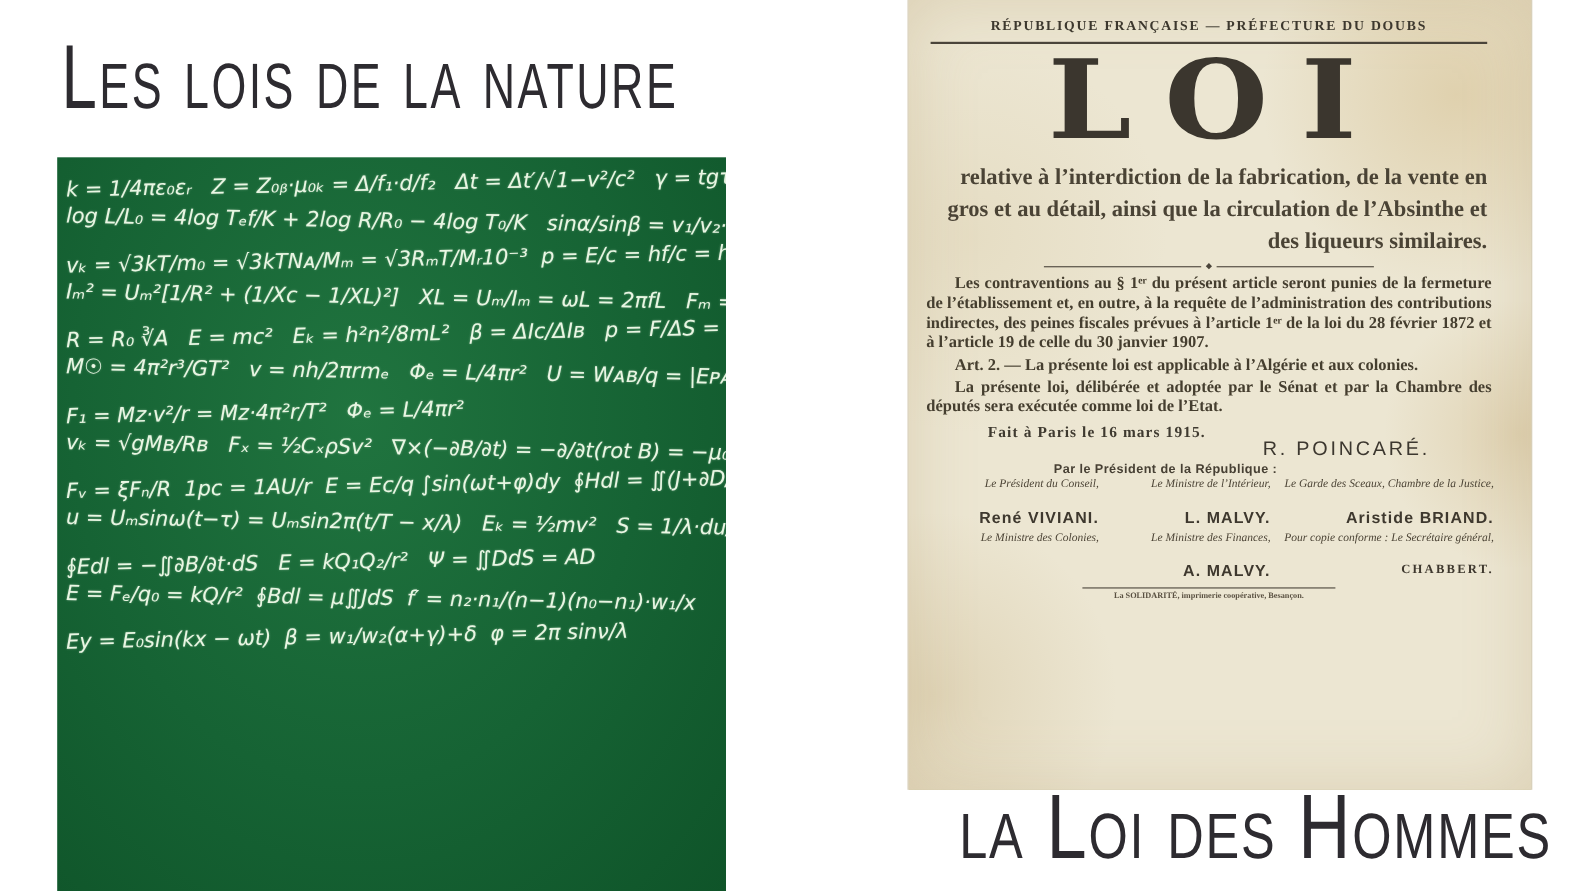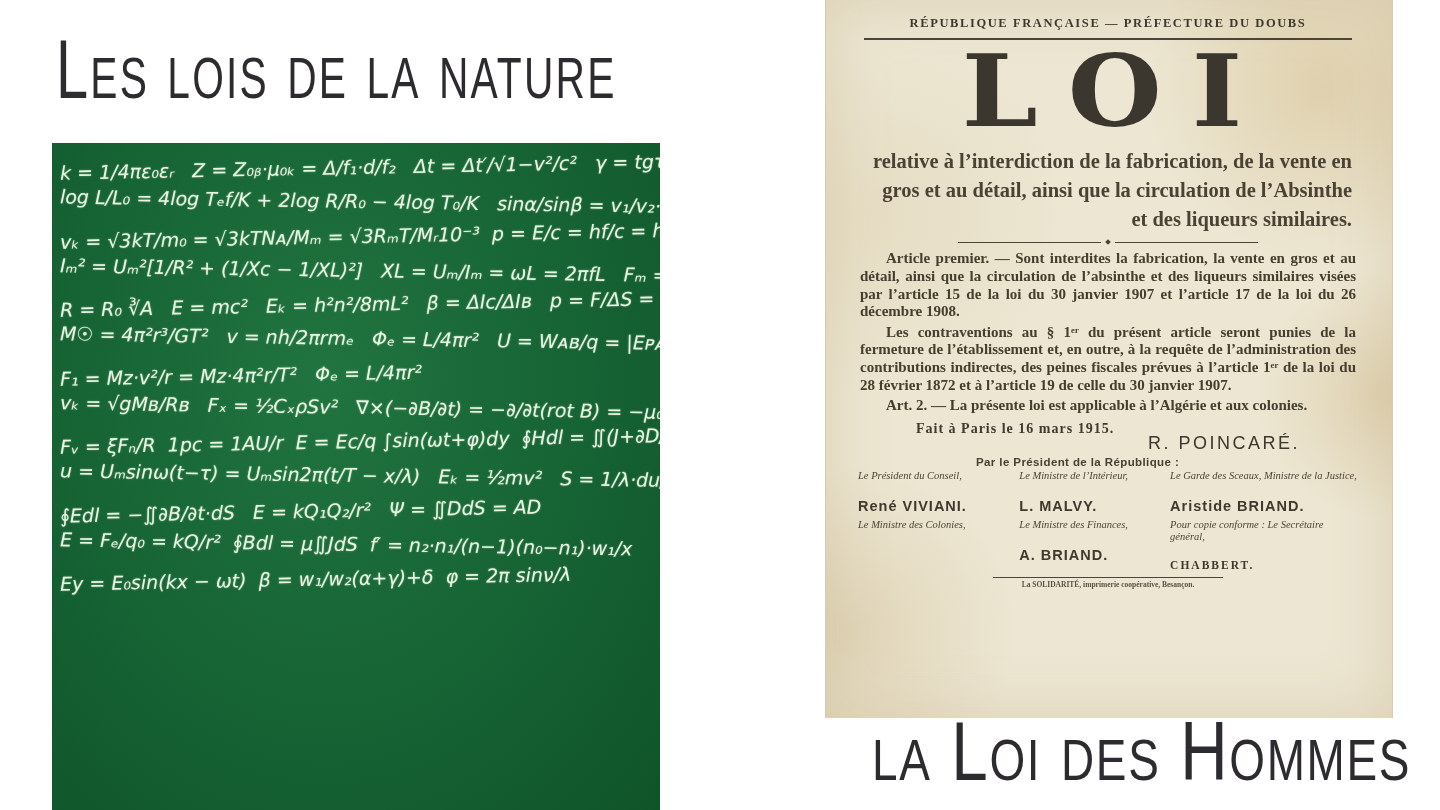--- a/index.html
+++ b/index.html
@@ -29,21 +29,21 @@
     color:#e9f6e3;font-size:19px;line-height:1.12;
     white-space:pre;margin-bottom:13px;
     text-shadow:0 0 2px rgba(240,255,235,.45);
   }
   .chalk-line:nth-child(odd){transform:rotate(-1.1deg);}
   .chalk-line:nth-child(even){transform:rotate(0.9deg);}
 
   
   .poster{
     position:absolute;left:826px;top:0;width:566px;height:718px;
-    box-sizing:border-box;padding:16px 34px 0 32px;
+    box-sizing:border-box;padding:16px 34px 0 14px;
     background:
       radial-gradient(circle at 88% 12%, rgba(199,168,104,.34) 0%, rgba(199,168,104,0) 22%),
       radial-gradient(circle at 98% 55%, rgba(190,158,96,.28) 0%, rgba(190,158,96,0) 18%),
       radial-gradient(circle at 4% 88%, rgba(187,160,104,.25) 0%, rgba(187,160,104,0) 20%),
       radial-gradient(circle at 10% 30%, rgba(200,180,130,.18) 0%, rgba(200,180,130,0) 25%),
       #ece6d2;
     box-shadow:inset 0 0 60px rgba(170,145,90,.25), -1px 0 0 #d5ccb6, 1px 0 0 #d5ccb6;
     color:#423c31;
   }
   .poster-header{
@@ -78,21 +78,21 @@
     font-size:18px;letter-spacing:2.5px;color:#3c372f;margin:-4px 58px 0 0;
   }
   .countersign{
     font-family:"Liberation Sans",sans-serif;font-weight:700;font-size:11.5px;
     letter-spacing:.4px;color:#474034;margin:2px 0 2px 118px;
   }
   .sign-grid{
     display:grid;grid-template-columns:1.02fr .95fr 1.25fr;
     column-gap:8px;row-gap:5px;margin-top:2px;
   }
-  .signer{text-align:left;}
+  .signer{text-align:right;}
   .signer .s-title{font-style:italic;font-size:10.5px;color:#4c4436;line-height:1.15;}
   .signer .s-name{
     font-family:"Liberation Sans",sans-serif;font-weight:700;font-size:14.5px;
     letter-spacing:1px;color:#3e382e;margin-top:16px;
   }
   .signer .s-name.small{font-size:11.5px;font-family:"Liberation Serif",serif;letter-spacing:2px;}
   .imprint{
     width:230px;margin:6px auto 0 auto;border-top:1.5px solid #4a443a;
     text-align:center;font-size:7.5px;font-weight:700;color:#5a5142;padding-top:2px;
   }
@@ -130,47 +130,47 @@
 <div class="poster">
   <div class="poster-header">RÉPUBLIQUE FRANÇAISE — PRÉFECTURE DU DOUBS</div>
   <hr class="poster-rule">
   <div class="poster-big-title">LOI</div>
   <div class="poster-subtitle">relative à l’interdiction de la fabrication, de la vente en gros et au détail, ainsi que la circulation de l’Absinthe et des liqueurs similaires.</div>
   <div class="sub-divider">
       <span class="gem"></span>
     </div>
 
 
-  <p class="law-par">Article premier. — Sont interdites la fabrication, la vente en gros et au détail, ainsi que la circulation de l’absinthe et des liqueurs similaires visées par l’article 15 de la loi du 30 janvier 1907 et l’article 17 de la loi du 26 décembre 1908.</p>
   <p class="law-par">Les contraventions au § 1ᵉʳ du présent article seront punies de la fermeture de l’établissement et, en outre, à la requête de l’administration des contributions indirectes, des peines fiscales prévues à l’article 1ᵉʳ de la loi du 28 février 1872 et à l’article 19 de celle du 30 janvier 1907.</p>
   <p class="law-par">Art. 2. — La présente loi est applicable à l’Algérie et aux colonies.</p>
+  <p class="law-par">La présente loi, délibérée et adoptée par le Sénat et par la Chambre des députés sera exécutée comme loi de l’Etat.</p>
 
   <div class="date-line">Fait à Paris le 16 mars 1915.</div>
   <div class="president-sig">R. POINCARÉ.</div>
   <div class="countersign">Par le Président de la République :</div>
 
   <div class="sign-grid">
     <div class="signer">
       <div class="s-title">Le Président du Conseil,</div>
       <div class="s-name">René VIVIANI.</div>
     </div>
     <div class="signer">
       <div class="s-title">Le Ministre de l’Intérieur,</div>
       <div class="s-name">L. MALVY.</div>
     </div>
     <div class="signer">
-      <div class="s-title">Le Garde des Sceaux, Ministre de la Justice,</div>
+      <div class="s-title">Le Garde des Sceaux, Chambre de la Justice,</div>
       <div class="s-name">Aristide BRIAND.</div>
     </div>
     <div class="signer">
       <div class="s-title">Le Ministre des Colonies,</div>
     </div>
     <div class="signer">
       <div class="s-title">Le Ministre des Finances,</div>
-      <div class="s-name">A. BRIAND.</div>
+      <div class="s-name">A. MALVY.</div>
     </div>
     <div class="signer">
       <div class="s-title">Pour copie conforme : Le Secrétaire général,</div>
       <div class="s-name small">CHABBERT.</div>
     </div>
   </div>
 
   <div class="imprint">La SOLIDARITÉ, imprimerie coopérative, Besançon.</div>
 </div>
 

